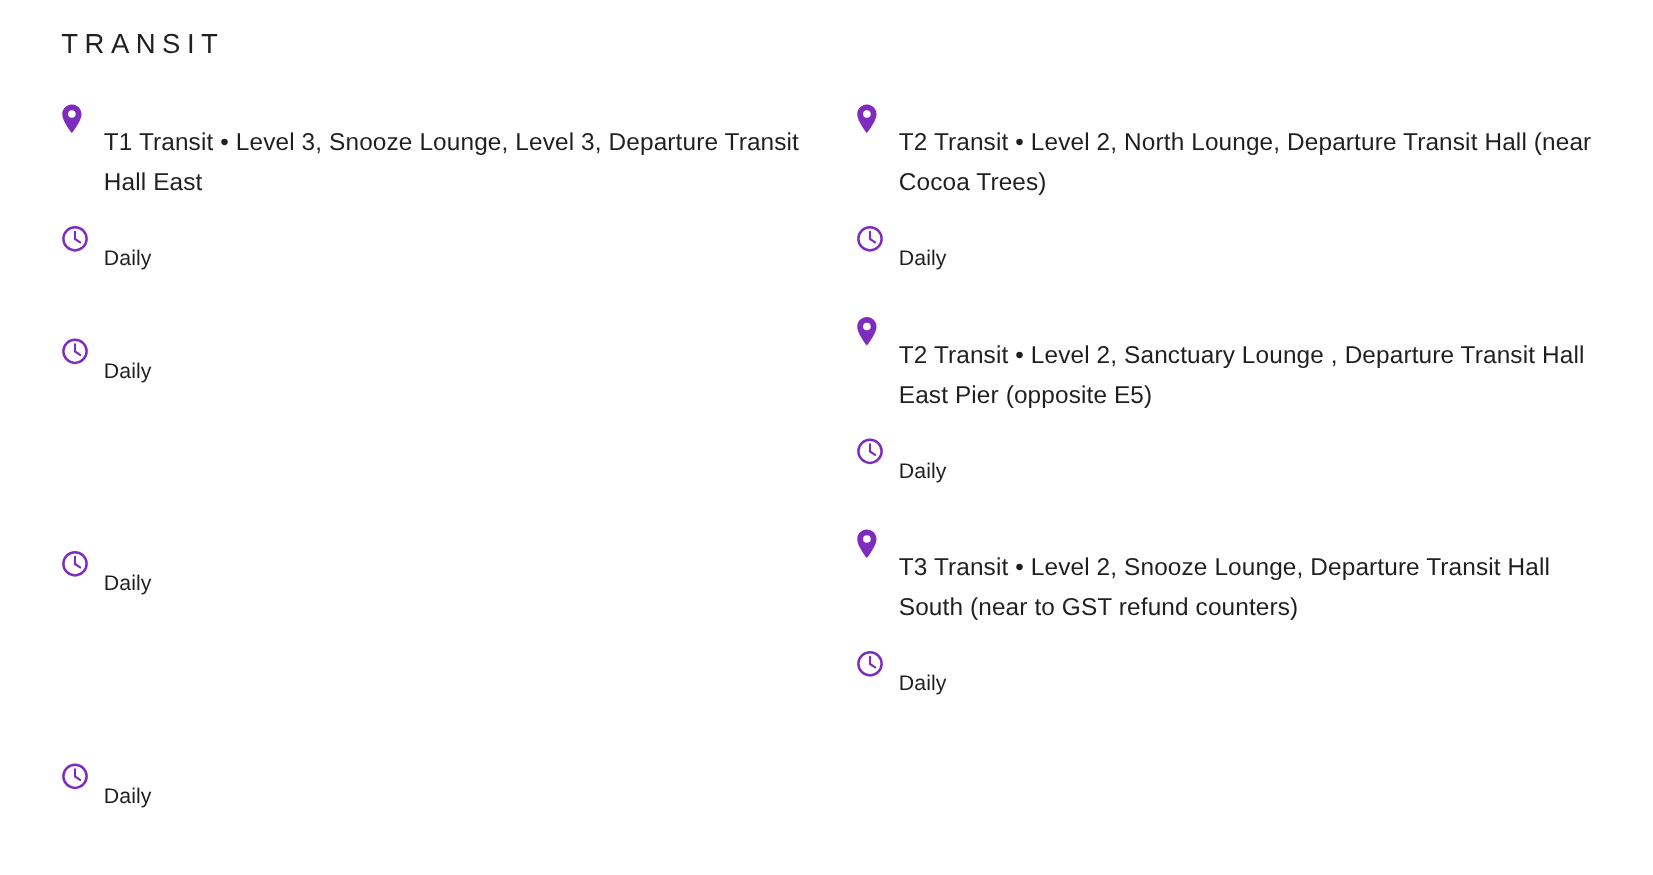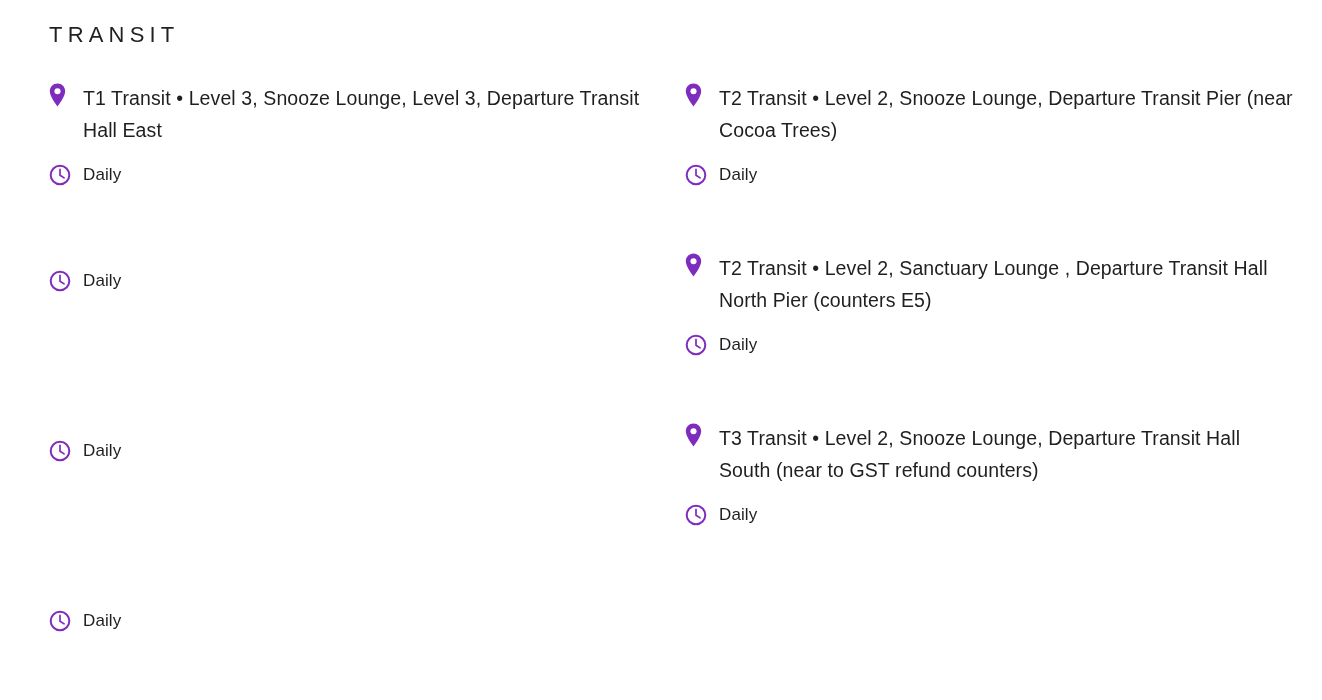--- a/index.html
+++ b/index.html
@@ -89,20 +89,21 @@
     display: block;
   }
 
   .entry-text {
     flex: 1 1 auto;
     font-size: 19.5px;
     line-height: 32px;
     color: #1f1f1f;
     letter-spacing: 0.1px;
     font-weight: 400;
+    margin-top: 16px;
   }
 
   .entry-text.hours-text {
     font-size: 17px;
     line-height: 26px;
   }
 </style>
 </head>
 <body>
 
@@ -134,54 +135,54 @@
     </div>
 
     <div class="entry">
       <div class="entry-line">
         <span class="icon-wrap">
           <svg class="pin-icon" viewBox="0 0 17 24" xmlns="http://www.w3.org/2000/svg">
             <path d="M8.5 0.6C4.2 0.6 0.8 4.0 0.8 8.3c0 5.6 7.7 15.1 7.7 15.1s7.7-9.5 7.7-15.1c0-4.3-3.4-7.7-7.7-7.7z" fill="#7E2CBE"></path>
             <circle cx="8.5" cy="8.2" r="3.05" fill="#ffffff"></circle>
           </svg>
         </span>
-        <span class="entry-text">T2 Transit • Level 2, Snooze Lounge, Departure Transit Pier (near Cocoa Trees)</span>
-      </div>
-      <div class="entry-line hours">
-        <span class="icon-wrap clock-wrap">
-          <svg class="clock-icon" viewBox="0 0 22 22" xmlns="http://www.w3.org/2000/svg">
-            <circle cx="11" cy="11" r="9.3" fill="none" stroke="#7E2CBE" stroke-width="2"></circle>
-            <path d="M11 5.4 L11 11.2 L15.1 13.9" fill="none" stroke="#7E2CBE" stroke-width="1.7" stroke-linecap="round" stroke-linejoin="round"></path>
-          </svg>
-        </span>
-        <span class="entry-text hours-text">Daily</span>
-      </div>
-    </div>
-
-    <div class="entry">
-      <div class="entry-line hours">
-        <span class="icon-wrap clock-wrap">
-          <svg class="clock-icon" viewBox="0 0 22 22" xmlns="http://www.w3.org/2000/svg">
-            <circle cx="11" cy="11" r="9.3" fill="none" stroke="#7E2CBE" stroke-width="2"></circle>
-            <path d="M11 5.4 L11 11.2 L15.1 13.9" fill="none" stroke="#7E2CBE" stroke-width="1.7" stroke-linecap="round" stroke-linejoin="round"></path>
-          </svg>
-        </span>
-        <span class="entry-text hours-text">Daily</span>
-      </div>
-    </div>
-
-    <div class="entry">
-      <div class="entry-line">
-        <span class="icon-wrap">
-          <svg class="pin-icon" viewBox="0 0 17 24" xmlns="http://www.w3.org/2000/svg">
-            <path d="M8.5 0.6C4.2 0.6 0.8 4.0 0.8 8.3c0 5.6 7.7 15.1 7.7 15.1s7.7-9.5 7.7-15.1c0-4.3-3.4-7.7-7.7-7.7z" fill="#7E2CBE"></path>
-            <circle cx="8.5" cy="8.2" r="3.05" fill="#ffffff"></circle>
-          </svg>
-        </span>
-        <span class="entry-text">T2 Transit • Level 2, Sanctuary Lounge , Departure Transit Hall North Pier (counters E5)</span>
+        <span class="entry-text">T2 Transit • Level 2, North Lounge, Departure Transit Hall (near Cocoa Trees)</span>
+      </div>
+      <div class="entry-line hours">
+        <span class="icon-wrap clock-wrap">
+          <svg class="clock-icon" viewBox="0 0 22 22" xmlns="http://www.w3.org/2000/svg">
+            <circle cx="11" cy="11" r="9.3" fill="none" stroke="#7E2CBE" stroke-width="2"></circle>
+            <path d="M11 5.4 L11 11.2 L15.1 13.9" fill="none" stroke="#7E2CBE" stroke-width="1.7" stroke-linecap="round" stroke-linejoin="round"></path>
+          </svg>
+        </span>
+        <span class="entry-text hours-text">Daily</span>
+      </div>
+    </div>
+
+    <div class="entry">
+      <div class="entry-line hours">
+        <span class="icon-wrap clock-wrap">
+          <svg class="clock-icon" viewBox="0 0 22 22" xmlns="http://www.w3.org/2000/svg">
+            <circle cx="11" cy="11" r="9.3" fill="none" stroke="#7E2CBE" stroke-width="2"></circle>
+            <path d="M11 5.4 L11 11.2 L15.1 13.9" fill="none" stroke="#7E2CBE" stroke-width="1.7" stroke-linecap="round" stroke-linejoin="round"></path>
+          </svg>
+        </span>
+        <span class="entry-text hours-text">Daily</span>
+      </div>
+    </div>
+
+    <div class="entry">
+      <div class="entry-line">
+        <span class="icon-wrap">
+          <svg class="pin-icon" viewBox="0 0 17 24" xmlns="http://www.w3.org/2000/svg">
+            <path d="M8.5 0.6C4.2 0.6 0.8 4.0 0.8 8.3c0 5.6 7.7 15.1 7.7 15.1s7.7-9.5 7.7-15.1c0-4.3-3.4-7.7-7.7-7.7z" fill="#7E2CBE"></path>
+            <circle cx="8.5" cy="8.2" r="3.05" fill="#ffffff"></circle>
+          </svg>
+        </span>
+        <span class="entry-text">T2 Transit • Level 2, Sanctuary Lounge , Departure Transit Hall East Pier (opposite E5)</span>
       </div>
       <div class="entry-line hours">
         <span class="icon-wrap clock-wrap">
           <svg class="clock-icon" viewBox="0 0 22 22" xmlns="http://www.w3.org/2000/svg">
             <circle cx="11" cy="11" r="9.3" fill="none" stroke="#7E2CBE" stroke-width="2"></circle>
             <path d="M11 5.4 L11 11.2 L15.1 13.9" fill="none" stroke="#7E2CBE" stroke-width="1.7" stroke-linecap="round" stroke-linejoin="round"></path>
           </svg>
         </span>
         <span class="entry-text hours-text">Daily</span>
       </div>

